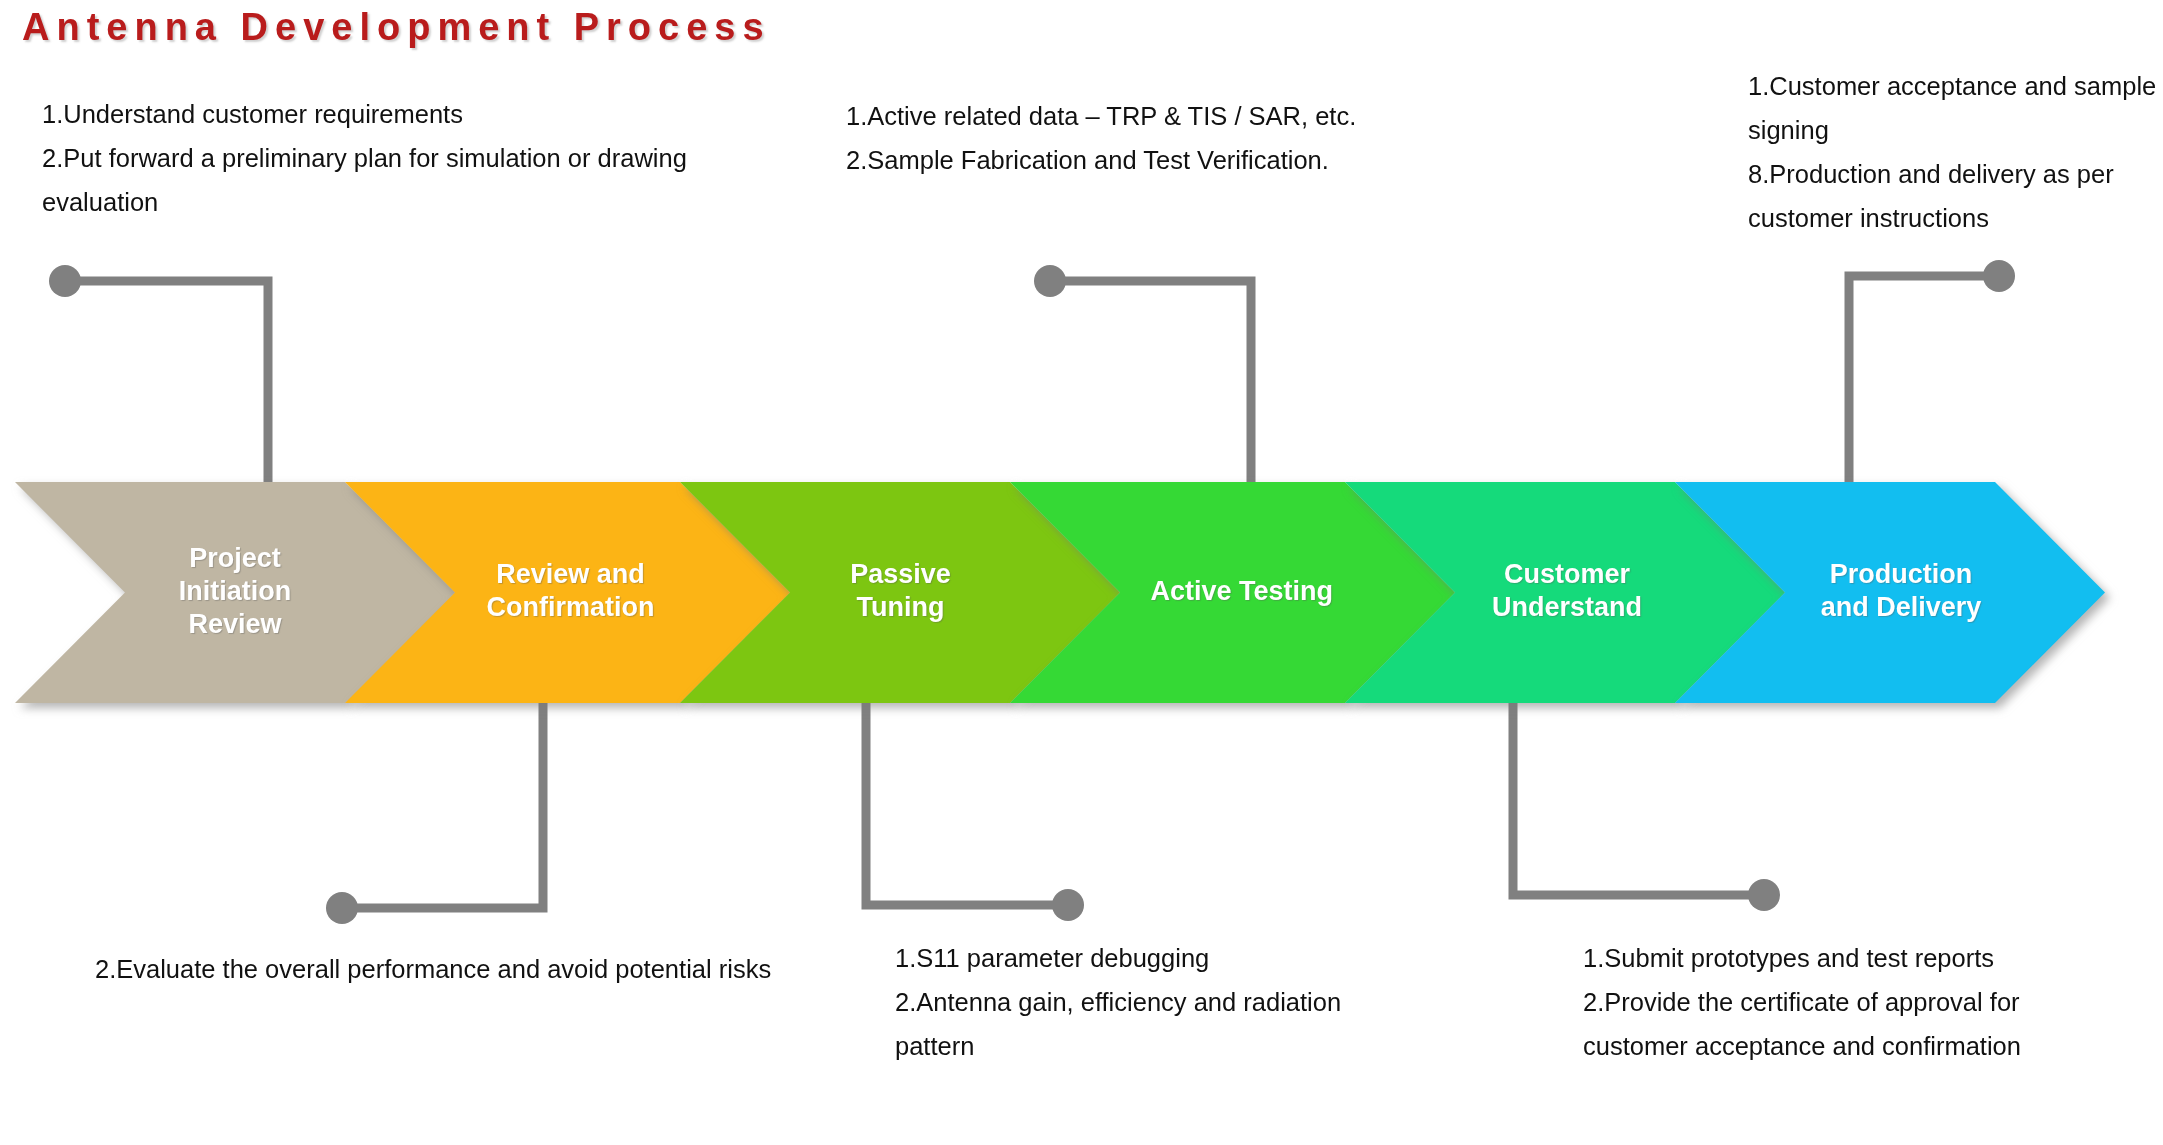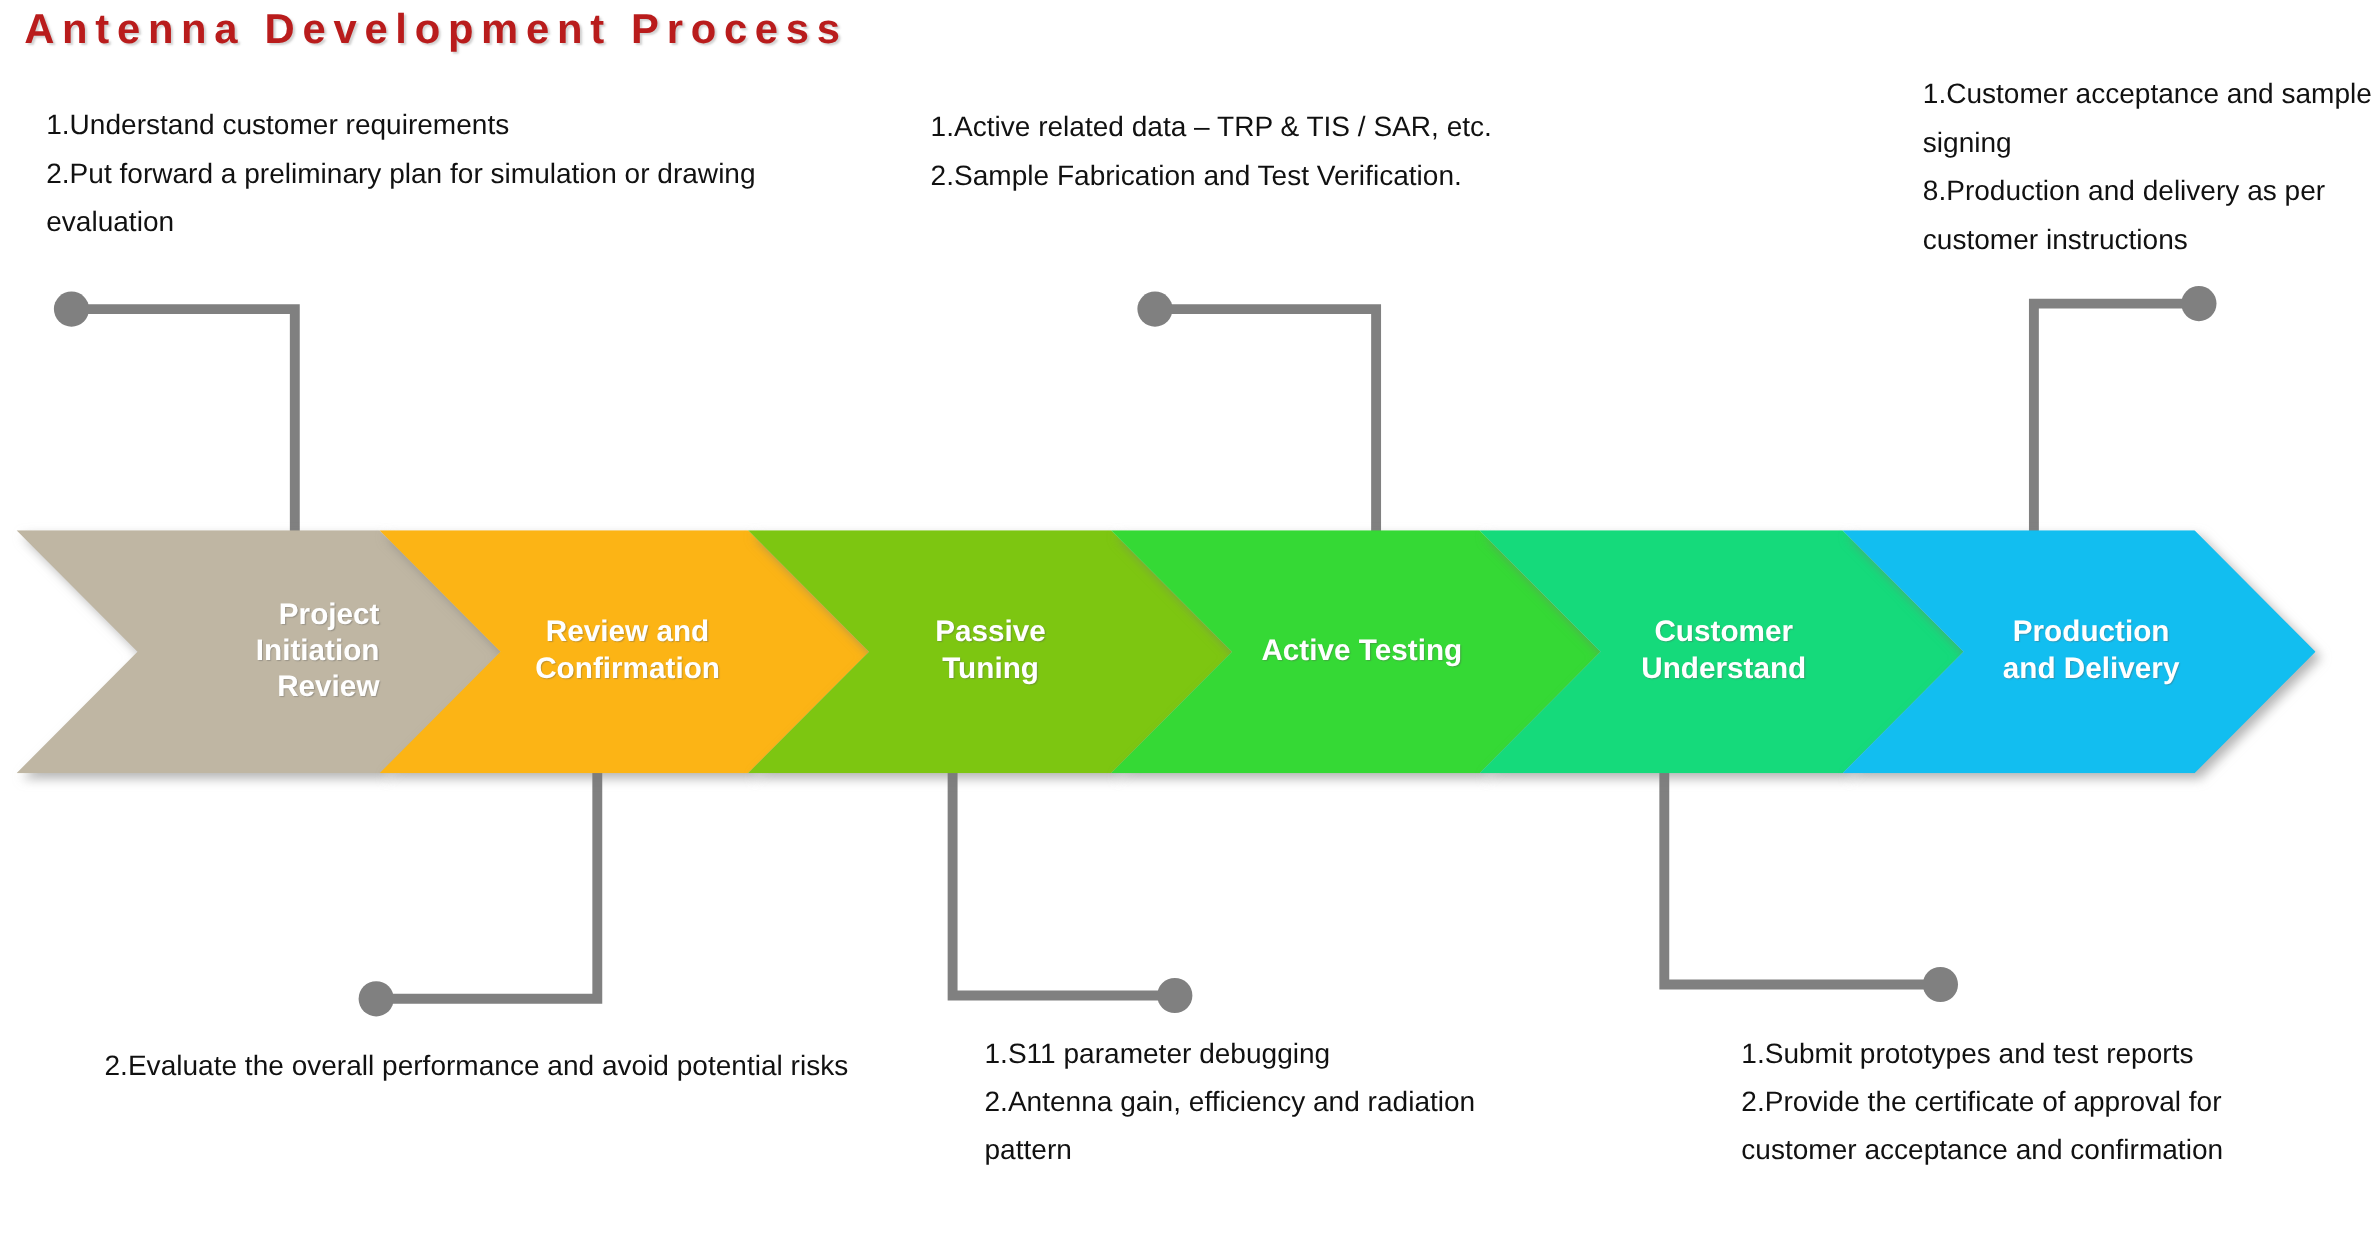--- a/index.html
+++ b/index.html
@@ -120,21 +120,21 @@
       <circle cx="1764" cy="895" r="16"></circle>
     </g>
   </svg>
 
   <div id="band">
 
     <div class="chev" style="left:15px; width:440px;">
       <svg width="440" height="221" viewBox="0 0 440 221">
         <polygon points="0,0 330,0 440,110.5 330,221 0,221 110,110.5" style="fill:#BFB6A3"></polygon>
       </svg>
-      <div class="lbl" style="left:110px; width:220px; top:60px;text-align:right;">Project
+      <div class="lbl" style="left:110px; width:220px; top:60px;">Project
 Initiation
 Review</div>
     </div>
 
     <div class="chev" style="left:345px; width:445px;">
       <svg width="445" height="221" viewBox="0 0 445 221">
         <polygon points="0,0 335,0 445,110.5 335,221 0,221 110,110.5" style="fill:#FCB415"></polygon>
       </svg>
       <div class="lbl" style="left:108px; width:235px; top:76px;">Review and
 Confirmation</div>
@@ -145,21 +145,21 @@
         <polygon points="0,0 330,0 440,110.5 330,221 0,221 110,110.5" style="fill:#7DC611"></polygon>
       </svg>
       <div class="lbl" style="left:108px; width:225px; top:76px;">Passive
 Tuning</div>
     </div>
 
     <div class="chev" style="left:1010px; width:445px;">
       <svg width="445" height="221" viewBox="0 0 445 221">
         <polygon points="0,0 335,0 445,110.5 335,221 0,221 110,110.5" style="fill:#35D935"></polygon>
       </svg>
-      <div class="lbl" style="left:112px; width:232px; top:93px;">Active Testing</div>
+      <div class="lbl" style="left:91px; width:232px; top:93px;text-align:right;">Active Testing</div>
     </div>
 
     <div class="chev" style="left:1345px; width:440px;">
       <svg width="440" height="221" viewBox="0 0 440 221">
         <polygon points="0,0 330,0 440,110.5 330,221 0,221 110,110.5" style="fill:#15DA7B"></polygon>
       </svg>
       <div class="lbl" style="left:108px; width:228px; top:76px;">Customer
 Understand</div>
     </div>
 

